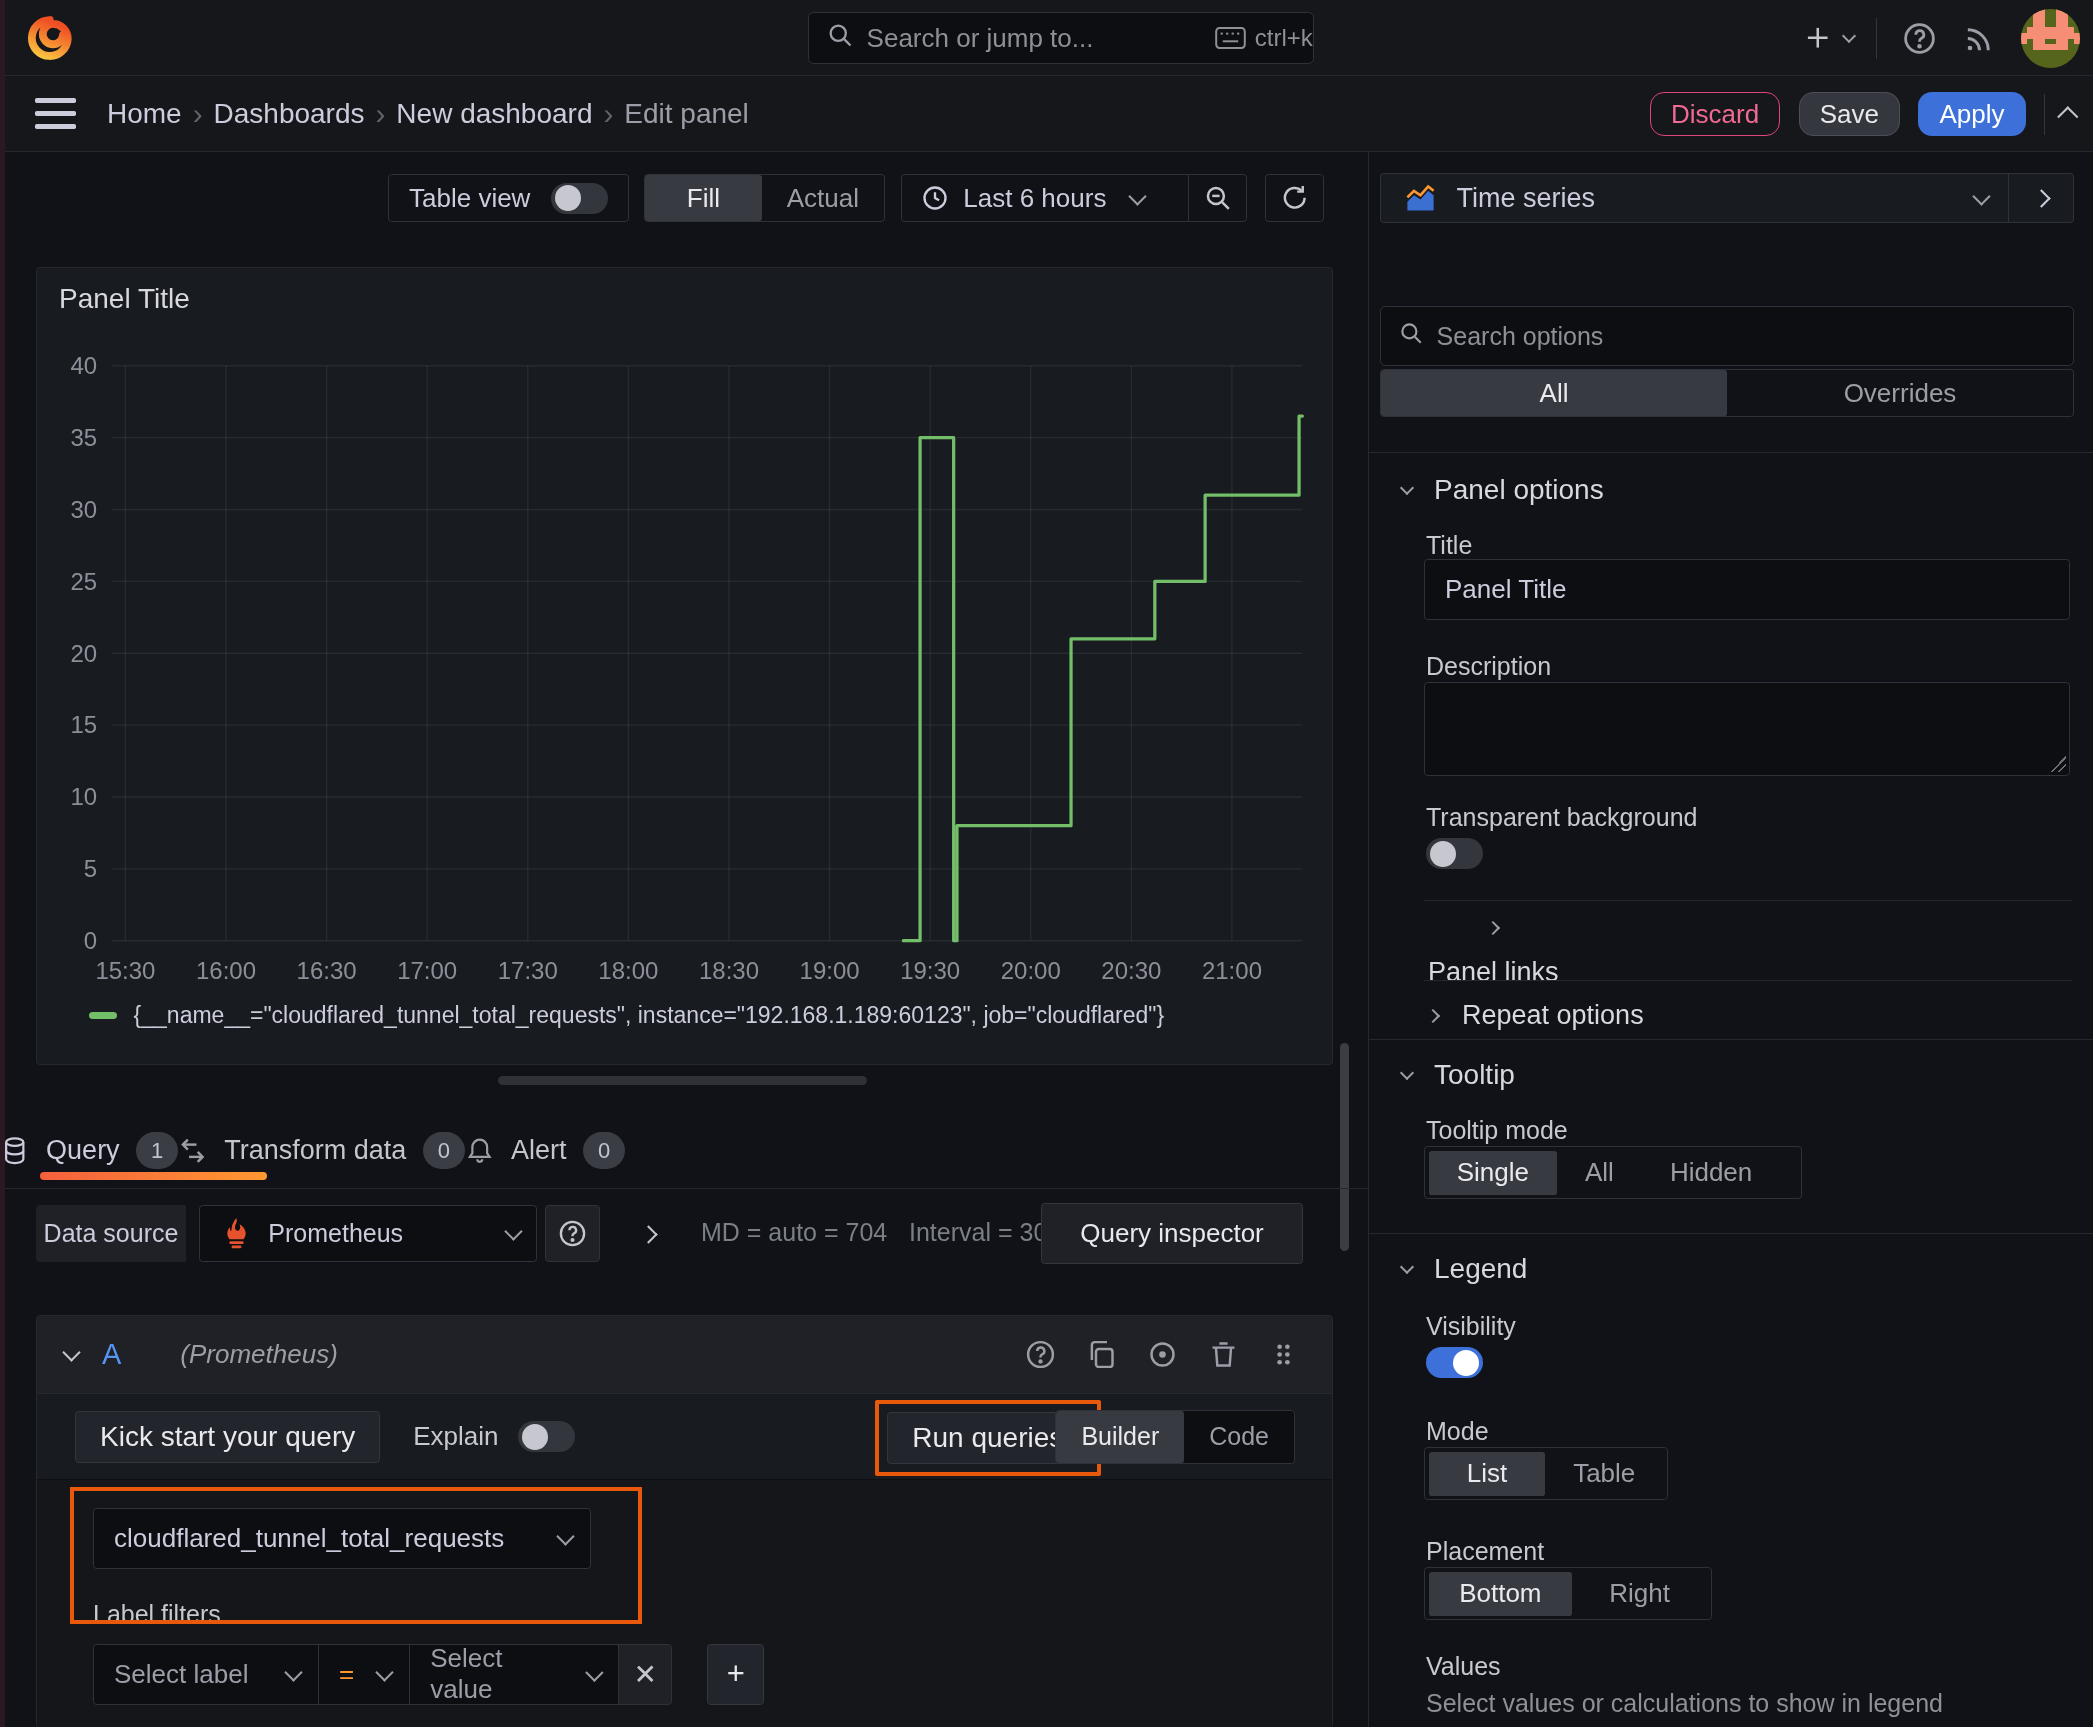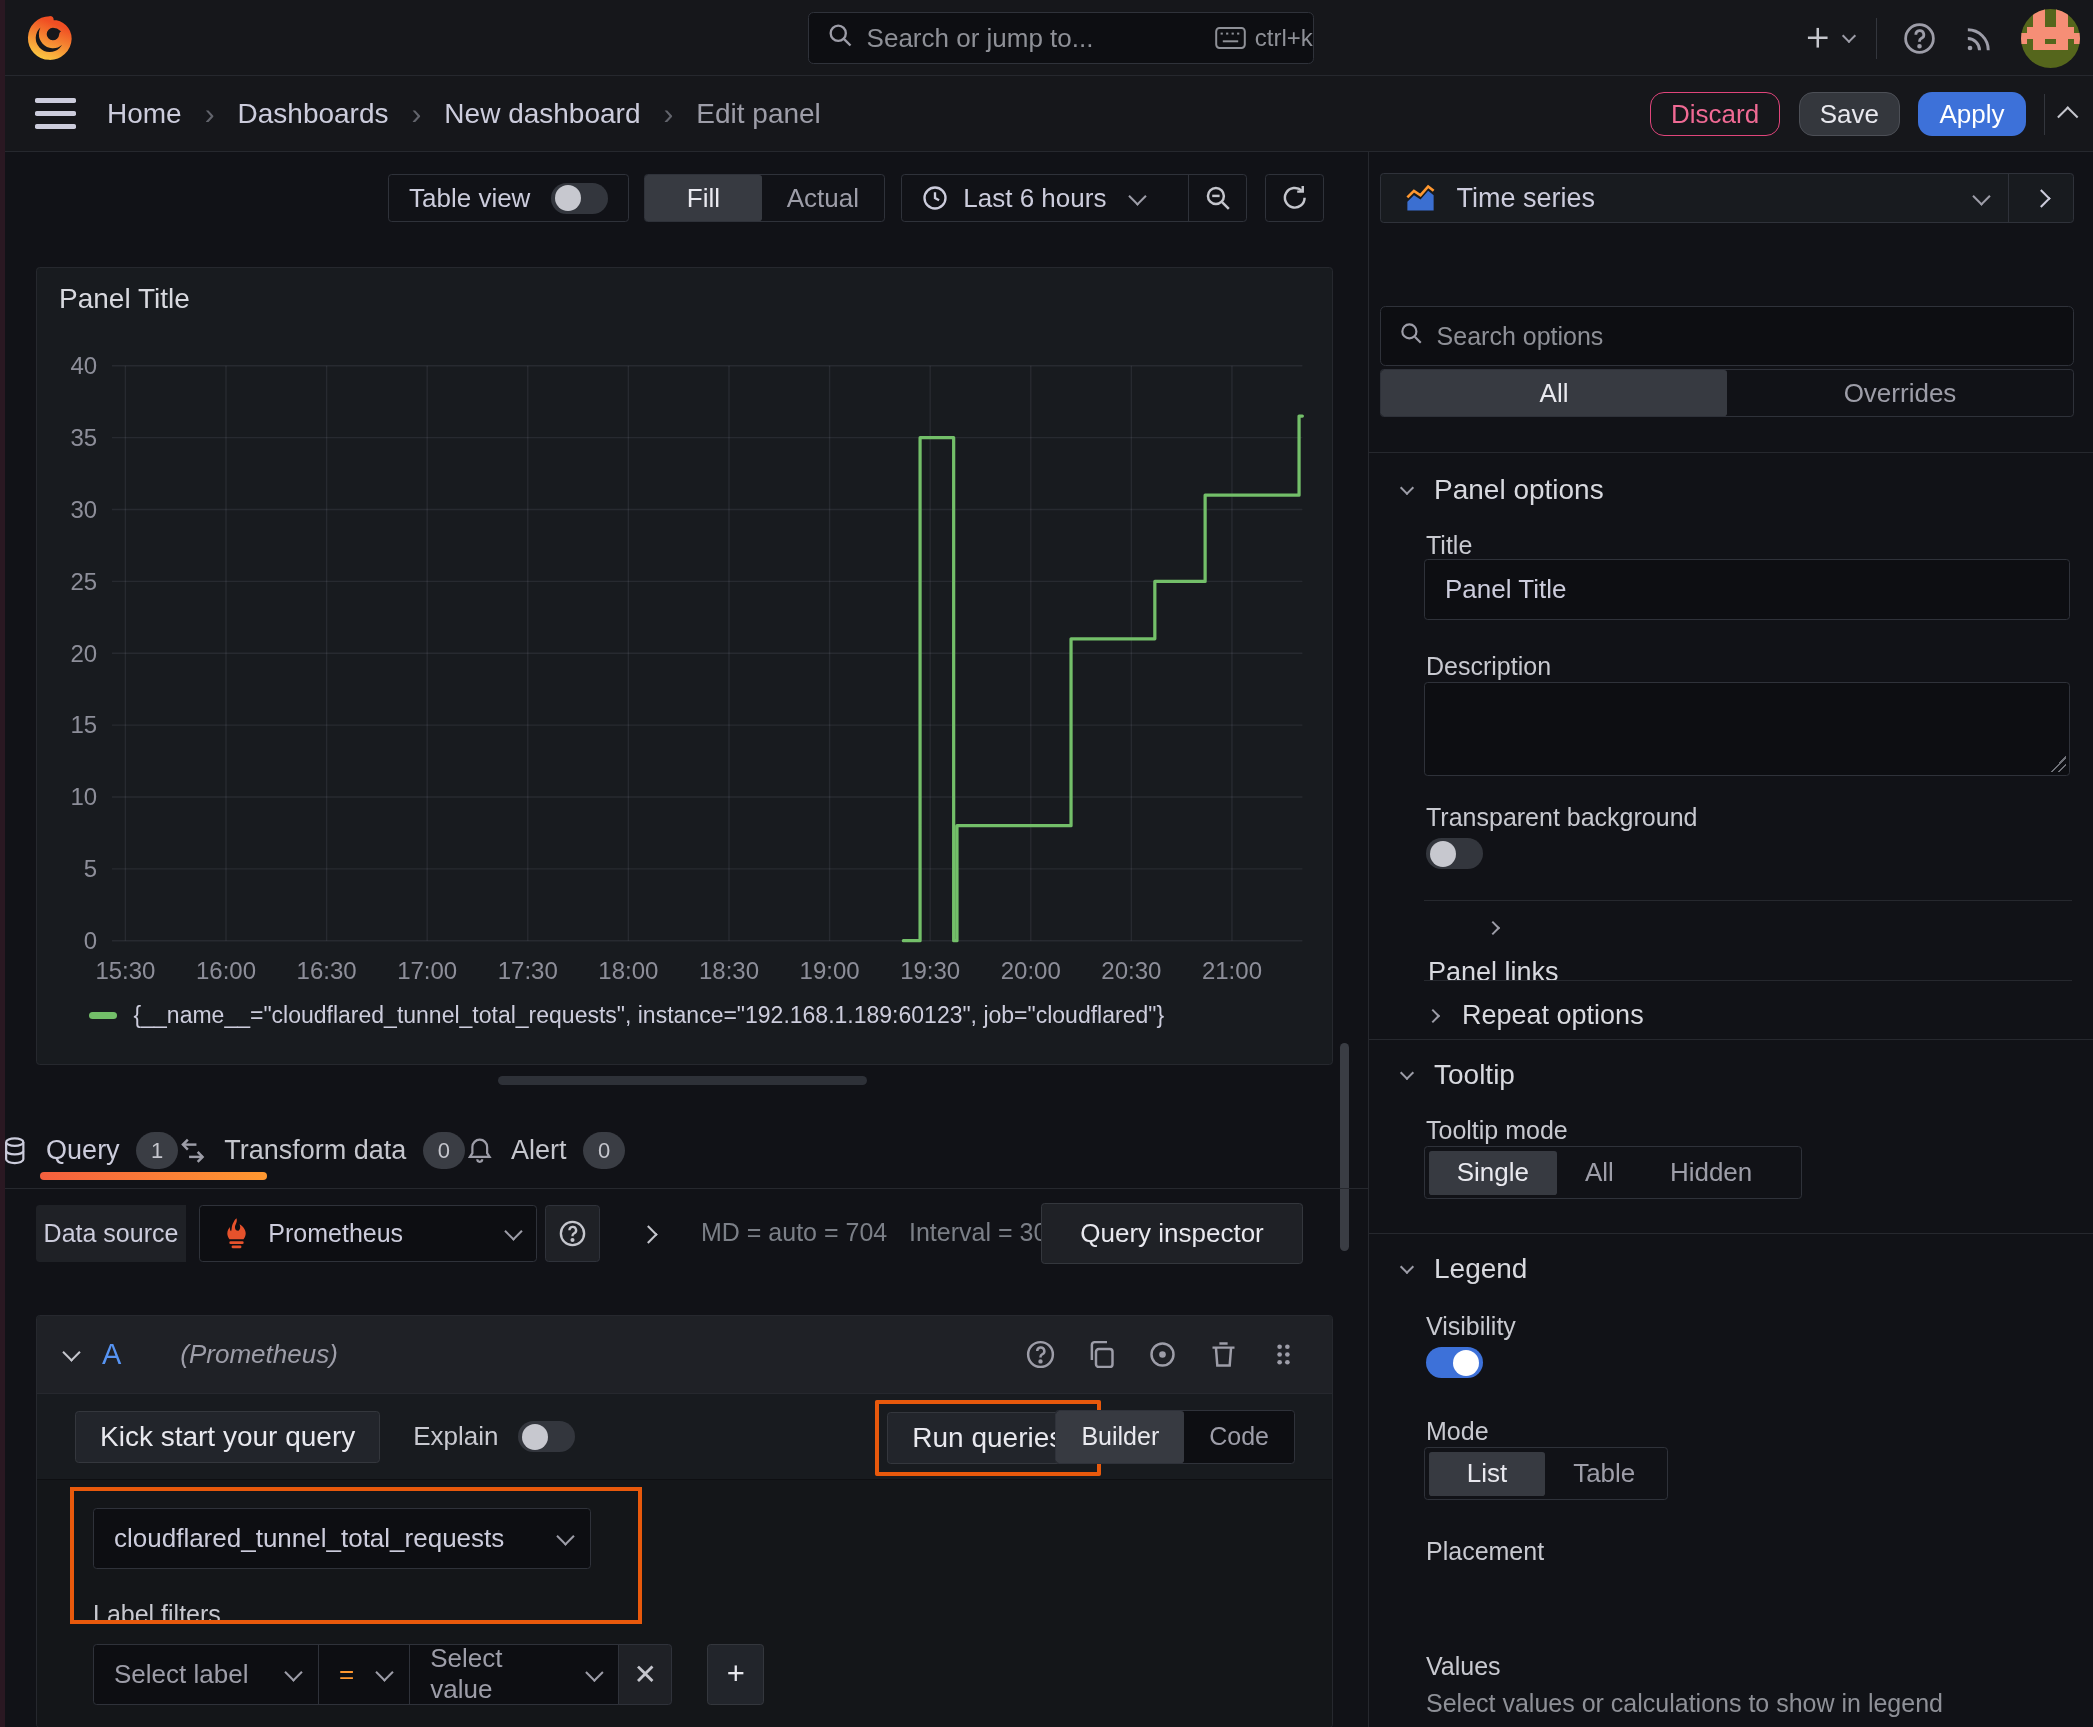--- a/index.html
+++ b/index.html
@@ -24,21 +24,21 @@
 
   .top-right { position:absolute; right:13px; top:0; height:76px; display:flex; align-items:center; gap:24px; }
   .vdiv { width:0.9px; height:41px; background:#33363d; }
   .ibtn { display:flex; align-items:center; justify-content:center; color:#9d9da8; background:transparent;
     border:0; cursor:pointer; }
   .avatar { width:59px; height:59px; border-radius:50%; overflow:hidden; }
 
   .hamburger { position:absolute; left:35px; top:22px; width:41px; height:31px; display:flex;
     flex-direction:column; justify-content:space-between; }
   .hamburger span { height:4.6px; background:#ccccdc; border-radius:1.8px; }
-  .breadcrumb { position:absolute; left:107px; top:0; height:76px; display:flex; align-items:center; gap:23px;
+  .breadcrumb { position:absolute; left:107px; top:0; height:76px; display:flex; align-items:center; gap:11px;
     font-size:28px; }
   .crumb { color:#ccccdc; }
   .crumb.current { color:#9d9da8; }
   .crumb-sep { color:#62646c; font-size:29.5px; }
 
   .nav-actions { position:absolute; right:14.8px; top:0; height:76px; display:flex; align-items:center; gap:18.5px; }
   .btn { height:44px; padding:0 20px; border-radius:14px; font-size:26px; display:flex; align-items:center;
     justify-content:center; cursor:pointer; border:0.9px solid transparent; }
   .btn-discard { background:transparent; border-color:#e0457b; color:#f06a94; }
   .btn-save { background:#34373d; border-color:#4c4f56; color:#e8e8ee; }
@@ -599,18 +599,22 @@
         <span class="knob"></span>
       </span>
 
     <div class="abs opt-label" style="left:57px; top:1266px;">Mode</div>
     <div class="abs seg-opt" style="left:55px; top:1296px; width:244px;">
       <span class="so active" style="flex:1;">List</span>
       <span class="so" style="flex:1;">Table</span>
     </div>
 
     <div class="abs opt-label" style="left:57px; top:1386px;">Placement</div>
+    <div class="abs seg-opt" style="left:55px; top:1416px; width:288px;">
+      <span class="so active" style="flex:1.1;">Bottom</span>
+      <span class="so" style="flex:1;">Right</span>
+    </div>
 
     <div class="abs opt-label" style="left:57px; top:1501px; font-weight:500;">Values</div>
     <div class="abs hint" style="left:57px; top:1538px;">Select values or calculations to show in legend</div>
   </aside>
 </div>
 
 
 </body></html>

